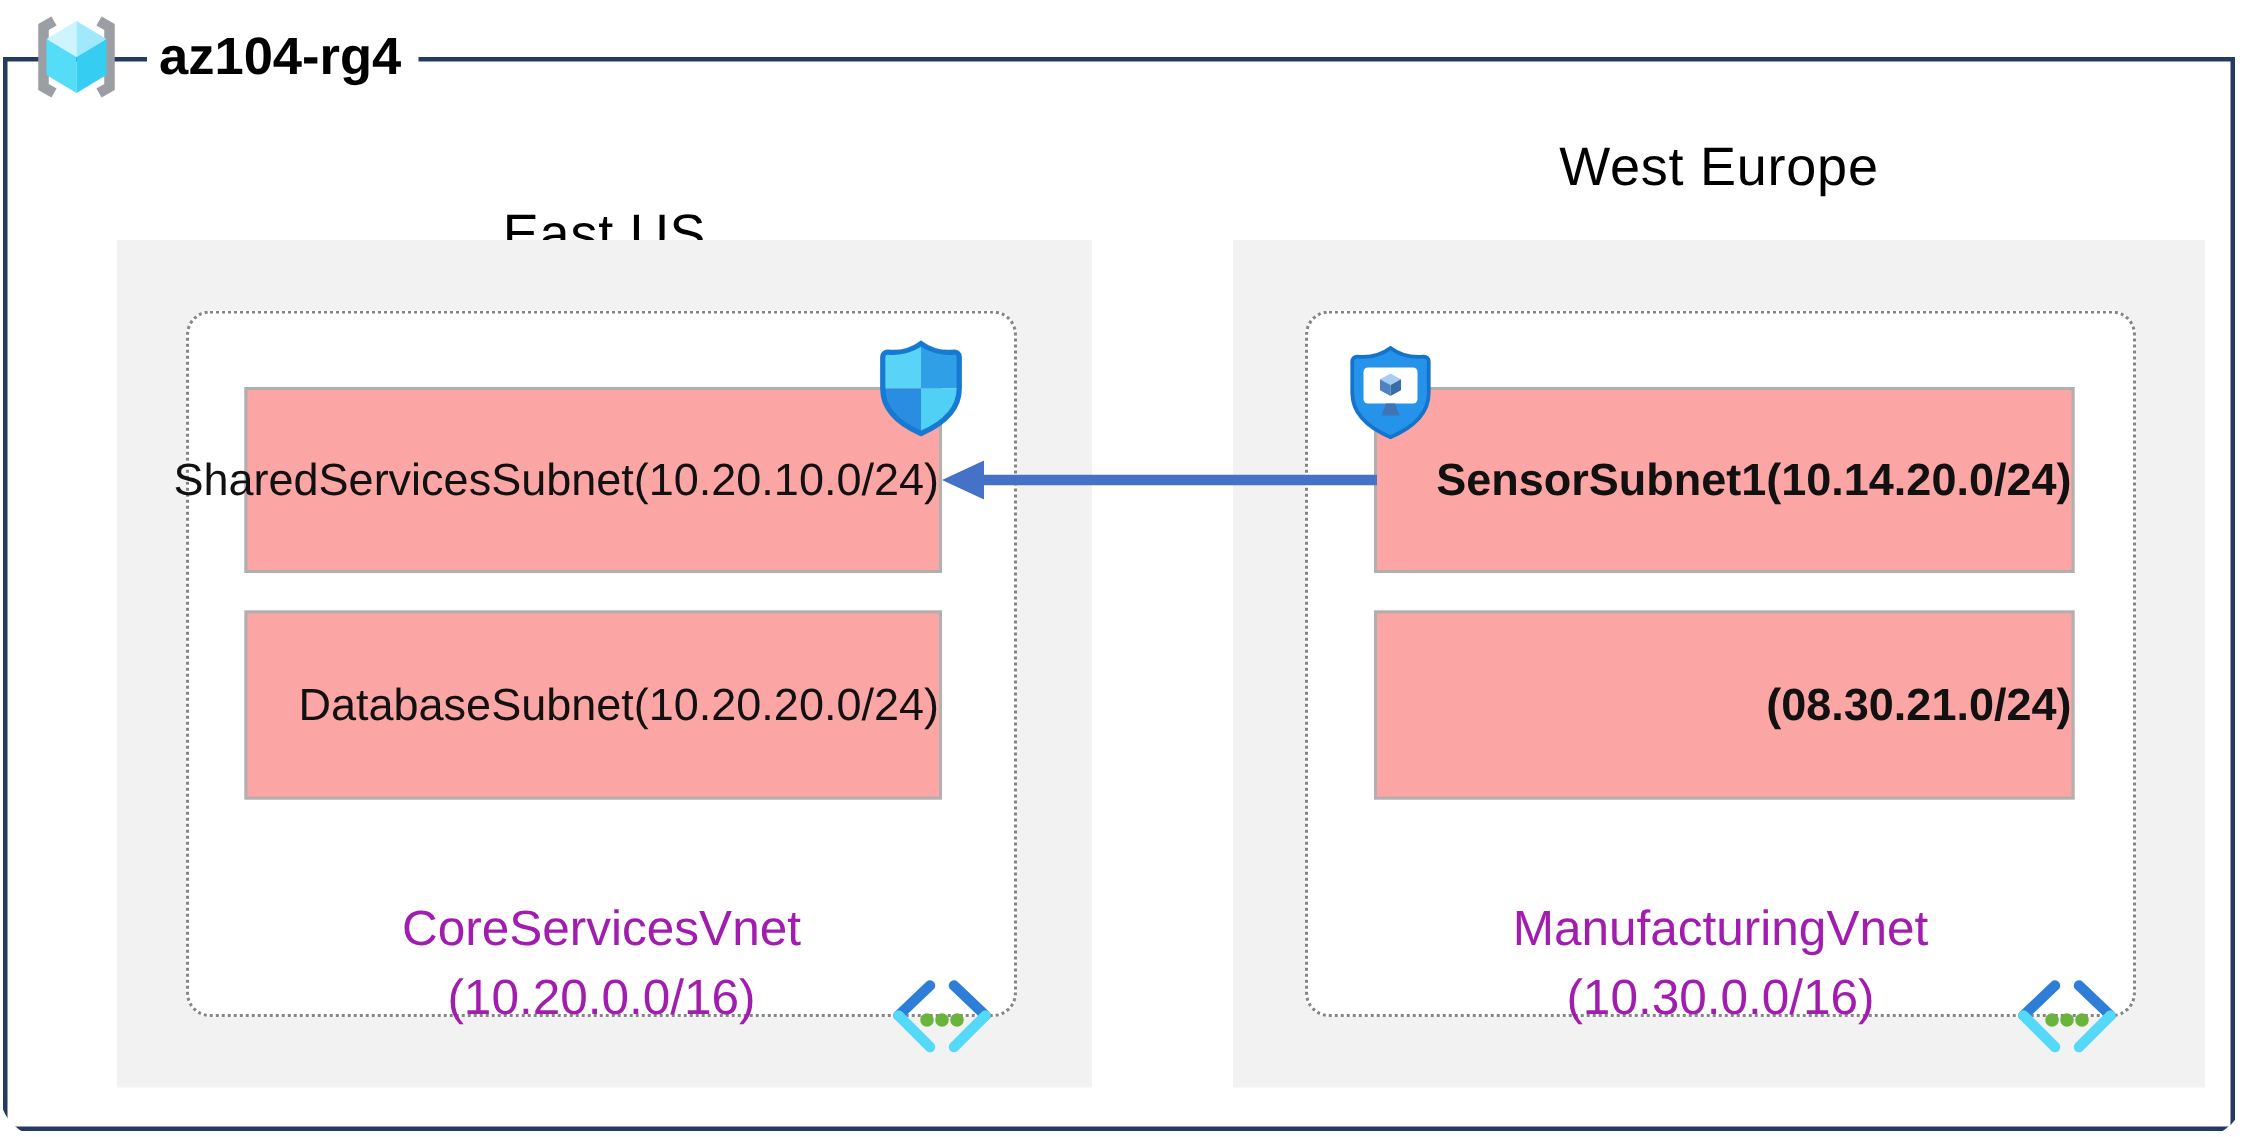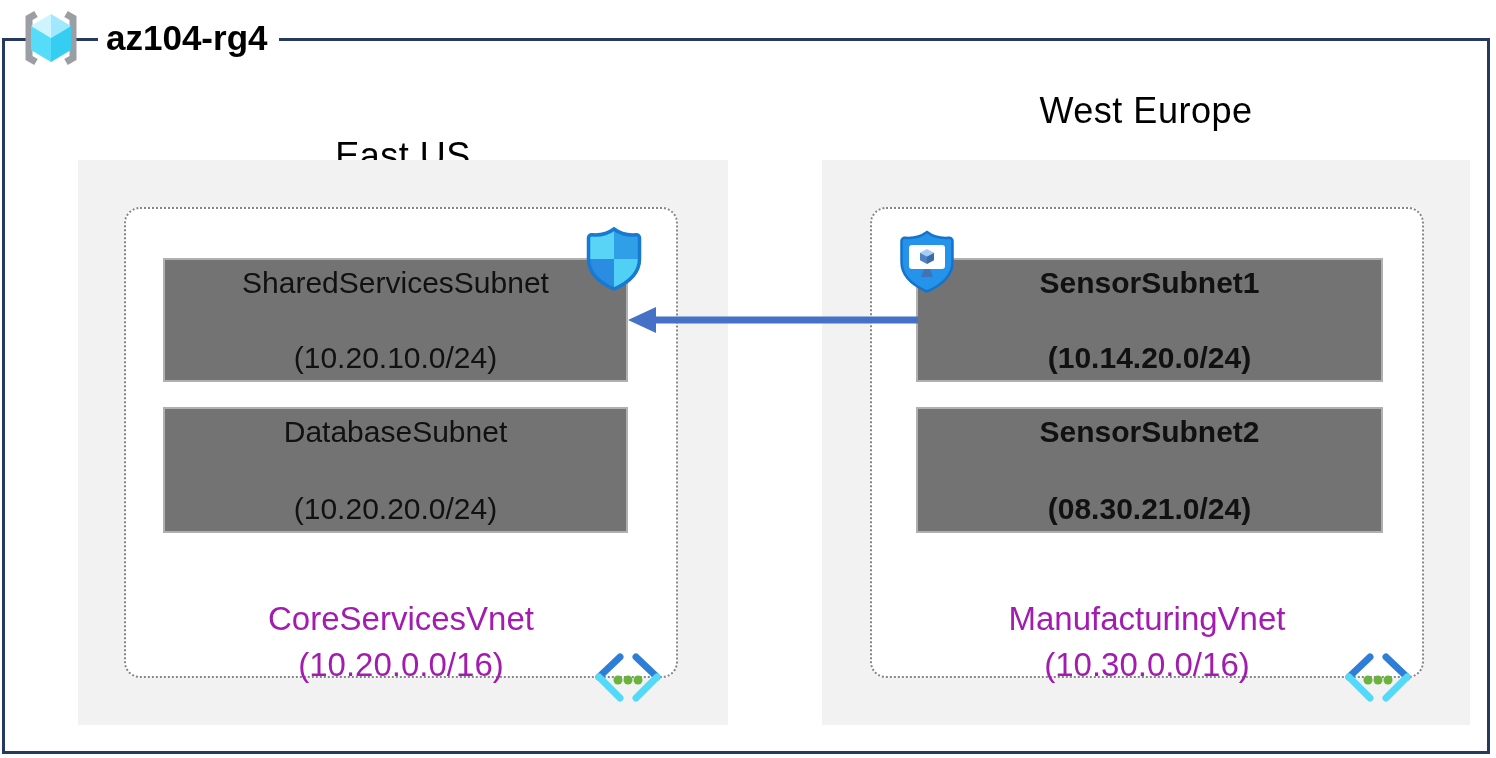--- a/index.html
+++ b/index.html
@@ -3,20 +3,21 @@
 <meta charset="utf-8">
 <style>
   html,body{margin:0;padding:0;background:#ffffff;}
   .canvas{
     position:relative;
     width:1496px;height:758px;
     background:#ffffff;
     font-family:"Liberation Sans", sans-serif;
     color:#1a1a1a;
     overflow:hidden;
+    border-radius:29px;
   }
   
   .rg-frame{
     position:absolute;left:2px;top:38px;width:1488px;height:716px;
     border:3px solid #243a5e;box-sizing:border-box;
   }
   .rg-label{
     position:absolute;left:16px;top:6px;height:64px;
     display:flex;align-items:center;
   }
@@ -45,22 +46,22 @@
     position:absolute;top:207px;width:554px;height:471px;
     background:#ffffff;
     border:2.5px dotted #858585;border-radius:16px;
     box-sizing:border-box;
   }
   .vnet-box.east{left:124px;}
   .vnet-box.west{left:870px;}
   
   .subnet{
     position:absolute;width:465px;
-    background:#737373;border:2px solid #b0b0b0;box-sizing:border-box;
-    display:flex;flex-direction:column;align-items:center;justify-content:space-between;
+    background:#fca5a5;border:2px solid #b0b0b0;box-sizing:border-box;
+    display:flex;flex-direction:row;align-items:center;justify-content:flex-end;
     font-size:30px;line-height:45px;color:#111;text-align:center;
   }
   .subnet.row1{top:258px;height:124px;}
   .subnet.row2{top:407px;height:126px;}
   .subnet.east{left:163px;}
   .subnet.west{left:916px;width:467px;font-weight:bold;}
   
   .vnet-label{
     position:absolute;top:565px;width:554px;
     text-align:center;font-size:33px;line-height:46px;color:#a21caf;margin-top:31px;
@@ -116,21 +117,20 @@
   <div class="subnet east row2">
     <span>DatabaseSubnet</span>
     <span>(10.20.20.0/24)</span>
   </div>
 
   <div class="subnet west row1">
     <span>SensorSubnet1</span>
     <span>(10.14.20.0/24)</span>
   </div>
   <div class="subnet west row2">
-    <span>SensorSubnet2</span>
     <span>(08.30.21.0/24)</span>
   </div>
 
   <div class="vnet-label east">
     <div>CoreServicesVnet</div>
     <div>(10.20.0.0/16)</div>
   </div>
   <div class="vnet-label west">
     <div>ManufacturingVnet</div>
     <div>(10.30.0.0/16)</div>

